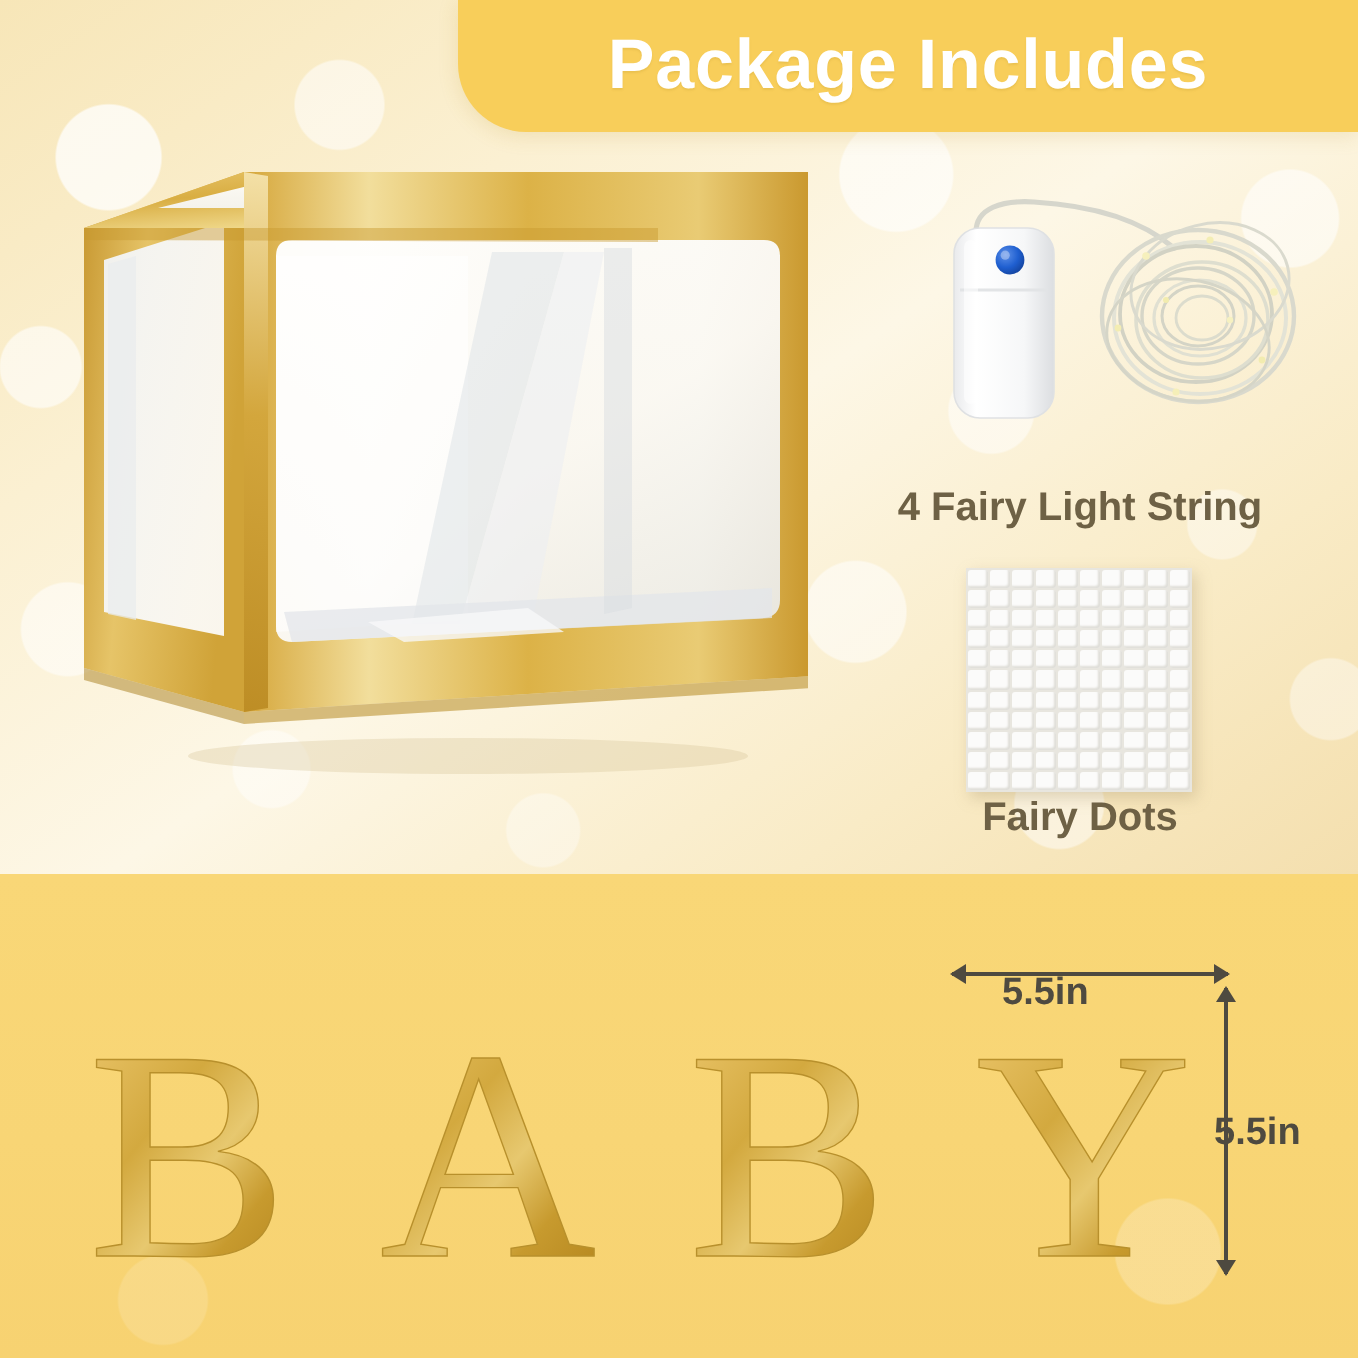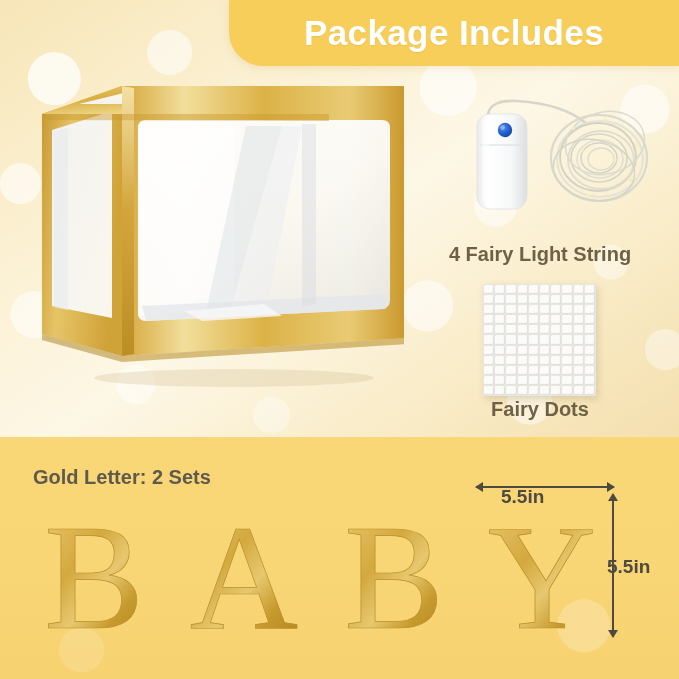--- a/index.html
+++ b/index.html
@@ -359,21 +359,20 @@
         <div class="glue-dot" style="background: rgb(251, 251, 250);"></div>
         <div class="glue-dot" style="background: rgb(251, 251, 250);"></div>
         <div class="glue-dot" style="background: rgb(251, 251, 250);"></div>
         <div class="glue-dot" style="background: rgb(251, 251, 250);"></div>
       </div>
   </div>
   <div class="glue-caption">Fairy Dots</div>
 
   <div class="bottom-section"></div>
 
-  <div class="gold-letter-label">Gold Letter:  2 Sets</div>
 
   <div class="letters-row">
     <svg class="letters-svg" width="600" height="150" viewBox="0 0 600 150">
       <defs>
         <linearGradient id="letterGold" x1="0" y1="0" x2="0.75" y2="1">
           <stop offset="0%" stop-color="#eccb74"></stop>
           <stop offset="18%" stop-color="#e3bc5c"></stop>
           <stop offset="42%" stop-color="#d3a93f"></stop>
           <stop offset="63%" stop-color="#e7c86f"></stop>
           <stop offset="82%" stop-color="#c79a2e"></stop>

